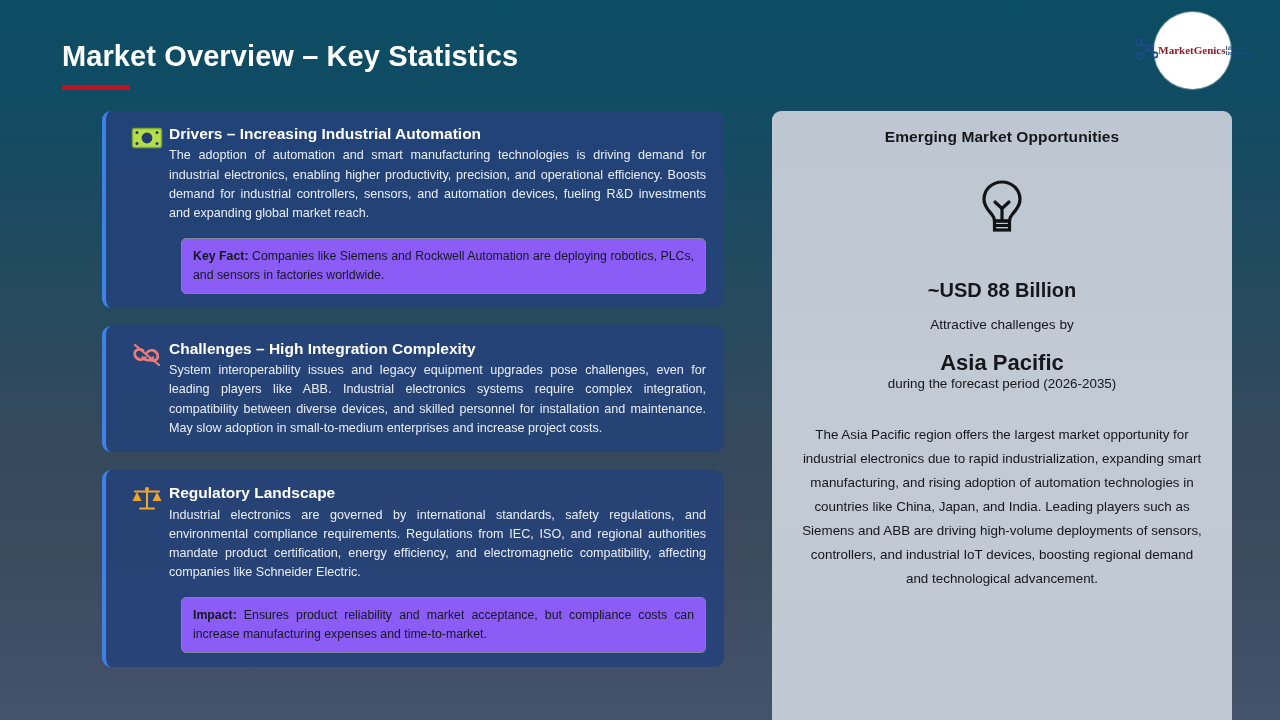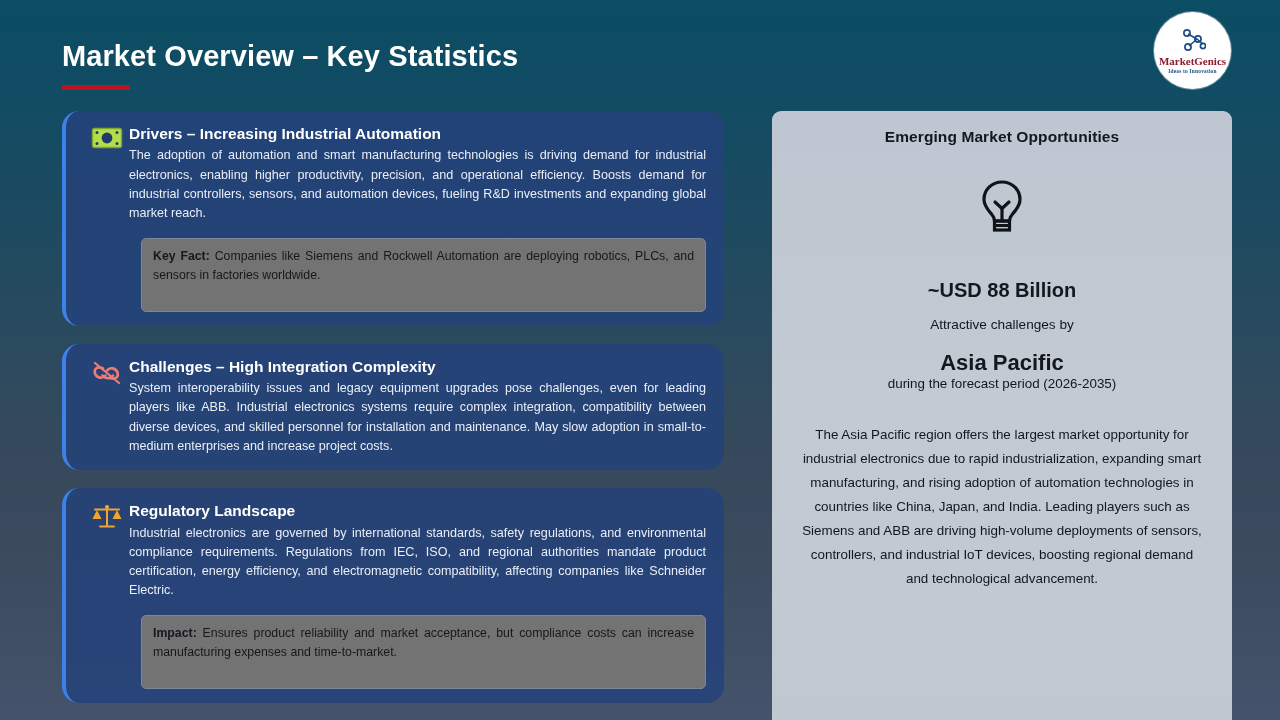--- a/index.html
+++ b/index.html
@@ -43,21 +43,21 @@
   .logo {
     position: absolute;
     left: 1154px;
     top: 12px;
     width: 77px;
     height: 77px;
     border-radius: 50%;
     background: #ffffff;
     box-shadow: 0 0 0 1px rgba(255,255,255,0.35);
     display: flex;
-    flex-direction: column;
+    flex-direction: row;
     align-items: center;
     justify-content: center;
   }
   .logo-mark { margin-top: 2px; margin-bottom: 1px; }
   .logo-name {
     font-family: "Liberation Serif", serif;
     font-size: 11px;
     font-weight: bold;
     color: #8e1b2b;
     line-height: 1;
@@ -70,25 +70,26 @@
     line-height: 1;
     margin-top: 1.5px;
     letter-spacing: 0.2px;
   }
 
   
   .cards { position: absolute; left: 62px; top: 111px; width: 662px; }
   .card {
     position: relative;
     background: rgba(36, 66, 122, 0.88);
-    border-radius: 17px;
+    border-radius: 9px;
     border-left: 4px solid #3c82e8;
     padding: 13px 18px 14px 19px;
     box-sizing: border-box;
     margin-bottom: 18px;
+    margin-left: 40px;
   }
   .card:last-child { margin-bottom: 0; }
   .card-body { display: flex; align-items: flex-start; }
   .card-icon {
     width: 44px;
     flex: 0 0 44px;
     text-align: center;
     padding-top: 2px;
   }
   .card-text { flex: 1 1 auto; }
@@ -101,24 +102,24 @@
   }
   .card-para {
     font-size: 12.6px;
     line-height: 19.3px;
     color: #e9eef7;
     text-align: justify;
     text-justify: inter-word;
   }
   .callout {
     margin: 14px 0 0 56px;
-    background: #737373;
+    background: #8b5cf6;
     border: 1px solid #7c8799;
     border-radius: 5px;
-    padding: 8px 11px 26px 11px;
+    padding: 8px 11px 8px 11px;
     font-size: 12.3px;
     line-height: 19px;
     color: #15181d;
     text-align: justify;
     text-justify: inter-word;
   }
   .callout b { font-weight: bold; }
 
   
   .panel {

